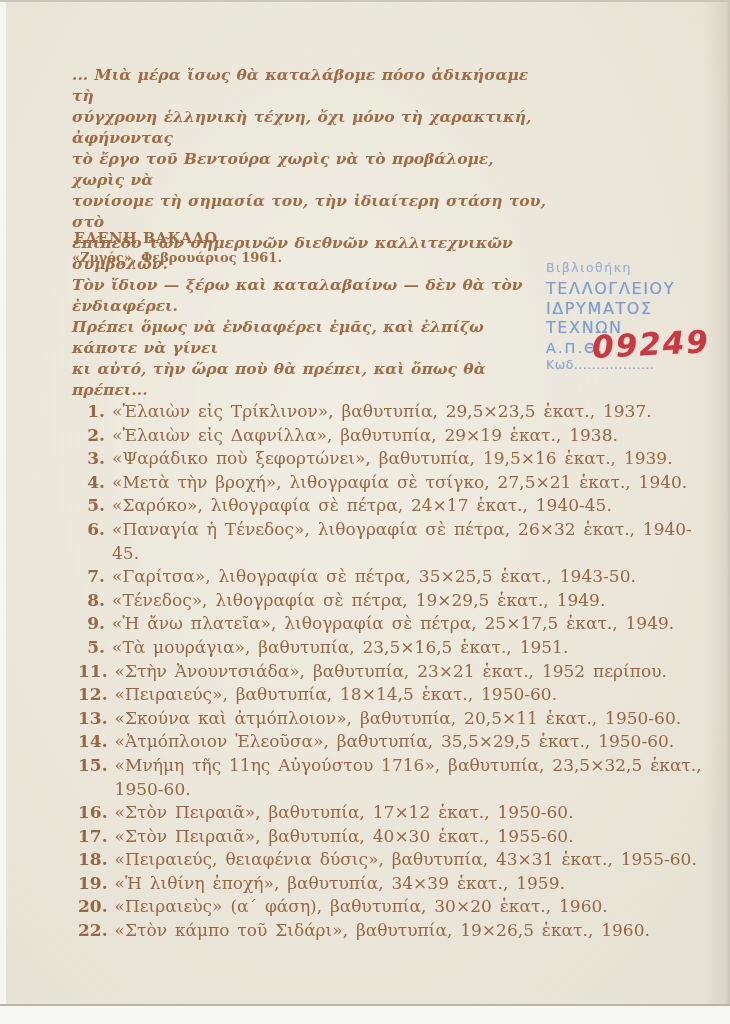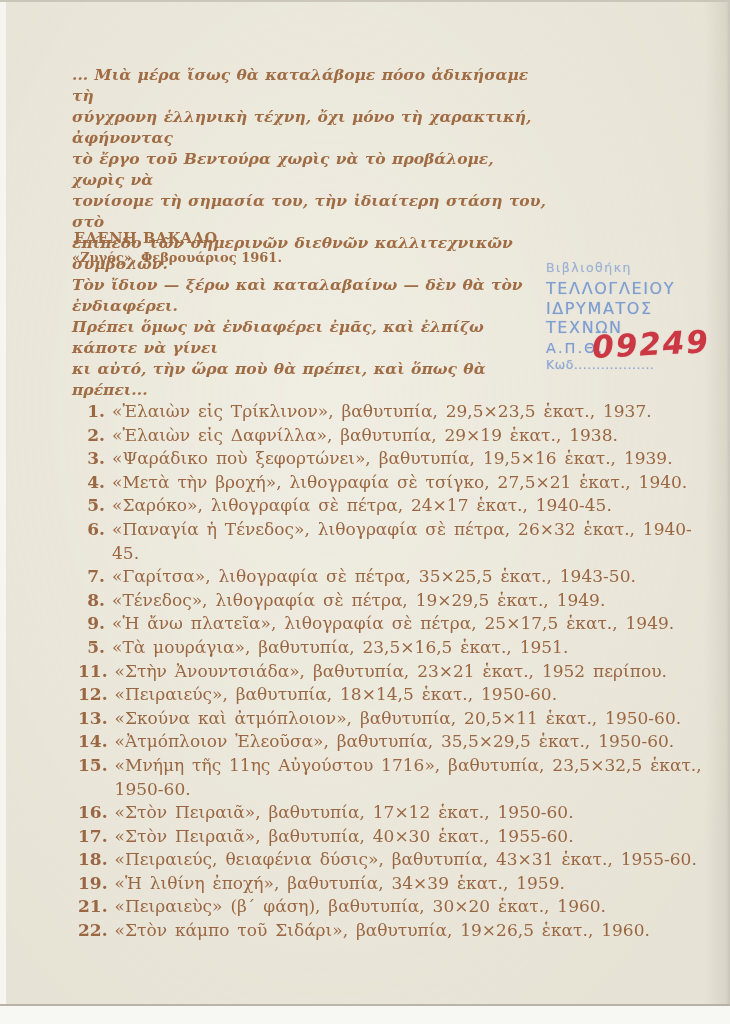--- a/index.html
+++ b/index.html
@@ -202,22 +202,22 @@
       </li>
       <li class="row">
         <span class="num">18.</span>
         <span class="txt">«Πειραιεύς, θειαφένια δύσις», βαθυτυπία, 43×31 ἑκατ., 1955-60.</span>
       </li>
       <li class="row">
         <span class="num">19.</span>
         <span class="txt">«Ἡ λιθίνη ἐποχή», βαθυτυπία, 34×39 ἑκατ., 1959.</span>
       </li>
       <li class="row">
-        <span class="num">21.</span>
-        <span class="txt">«Πειραιεὺς» (β΄ φάση), βαθυτυπία, 30×20 ἑκατ., 1960.</span>
+        <span class="num">20.</span>
+        <span class="txt">«Πειραιεὺς» (α΄ φάση), βαθυτυπία, 30×20 ἑκατ., 1960.</span>
       </li>
       <li class="row">
         <span class="num">22.</span>
         <span class="txt">«Στὸν κάμπο τοῦ Σιδάρι», βαθυτυπία, 19×26,5 ἑκατ., 1960.</span>
       </li>
     </ol>
 
 </div>
 
 </body></html>

